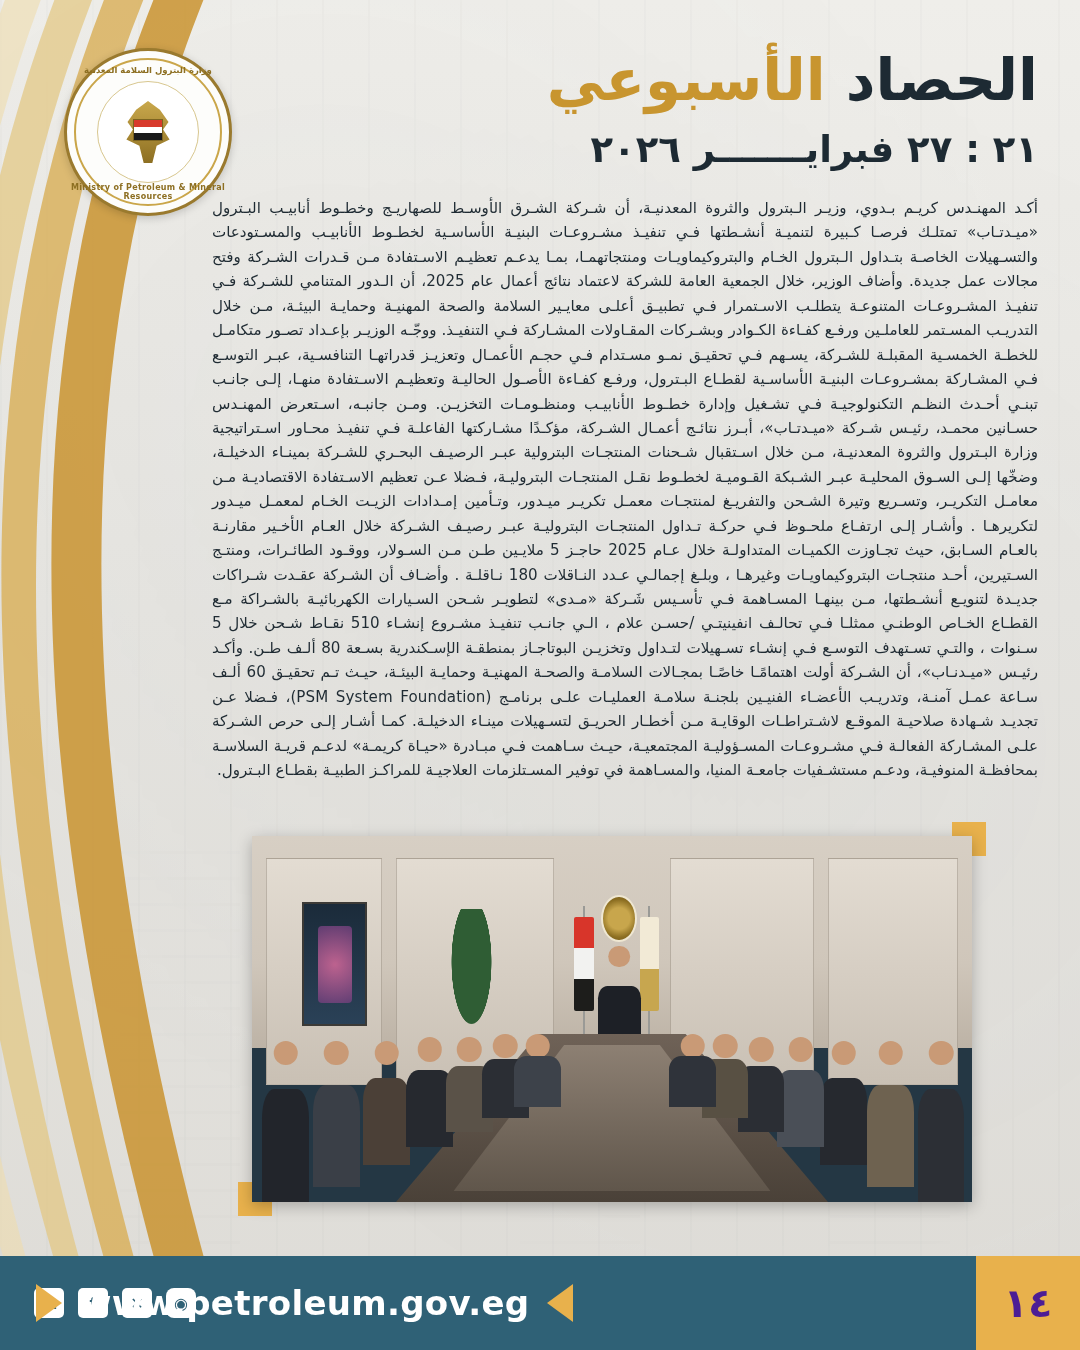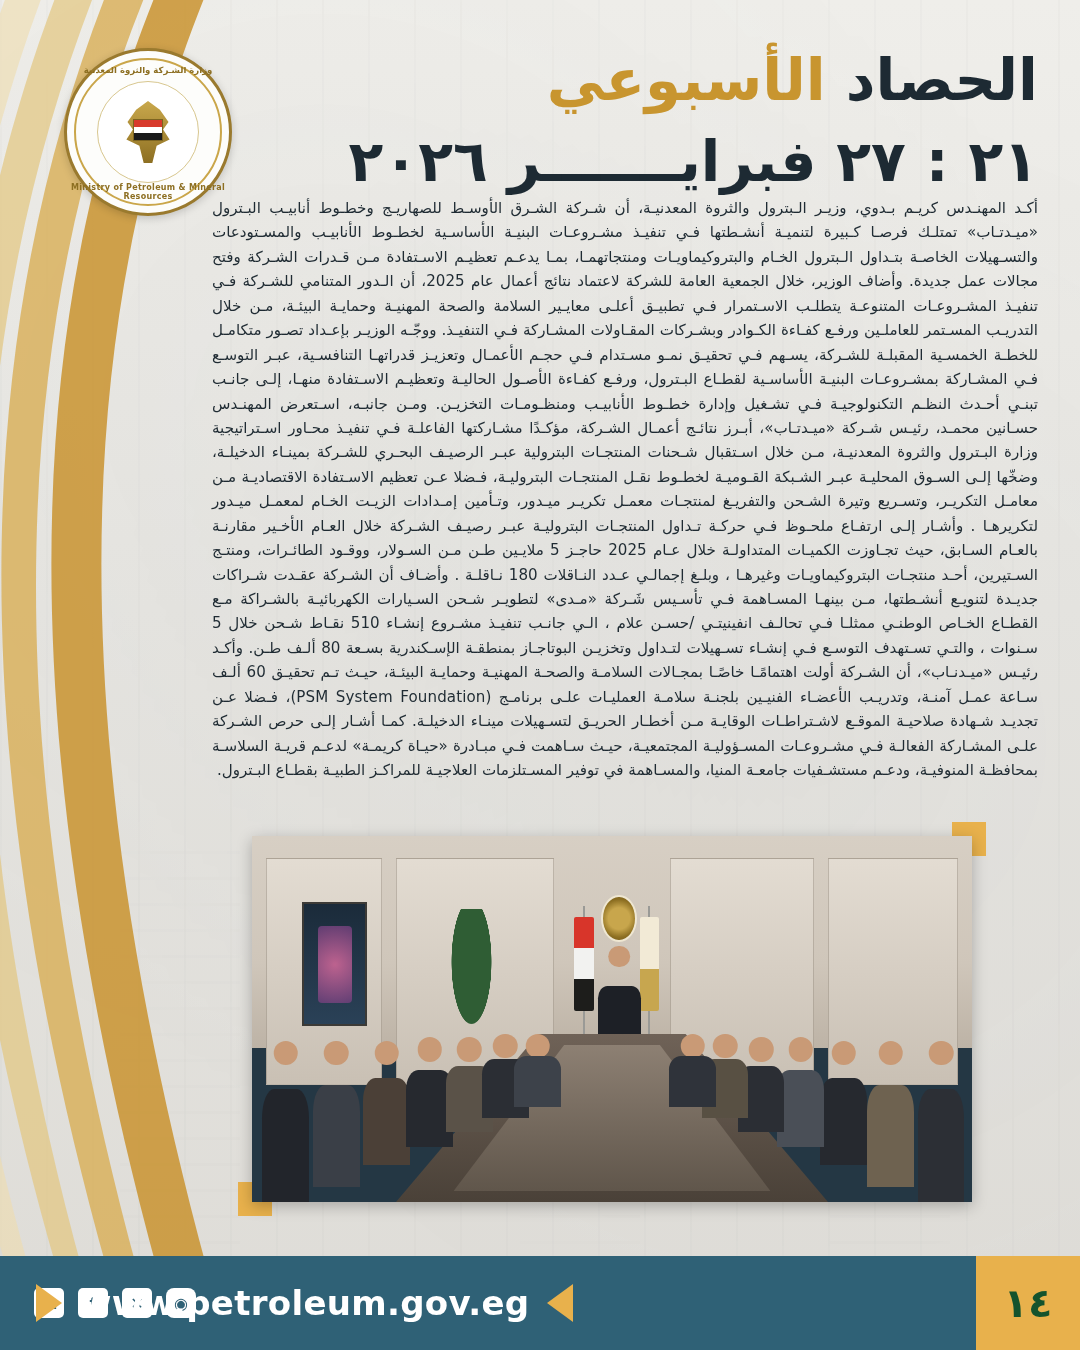--- a/index.html
+++ b/index.html
@@ -52,21 +52,21 @@
   .title-main {
     position: absolute; top: 46px; right: 42px;
     font-size: 58px; font-weight: bold;
     color: #1d2a33;
     letter-spacing: -1px;
     direction: rtl;
   }
   .title-main .accent { color: #c8952f; margin-top: 20px; }
   .date-line {
     position: absolute; top: 128px; right: 42px;
-    font-size: 57px; font-weight: bold;
+    font-size: 37px; font-weight: bold;
     color: #1d2a33;
     direction: rtl;
   }
 
   
   .logo {
     position: absolute; top: 48px; left: 64px;
     width: 168px; height: 168px;
     border-radius: 50%;
     background: #fdfdfb;
@@ -235,21 +235,21 @@
     width: 1080px; height: 94px;
     background: #2f6176;
   }
   .footer-gold {
     position: absolute; right: 0; top: 0;
     width: 104px; height: 94px;
     background: #e8b14c;
     display: flex; align-items: center; justify-content: center;
   }
   .page-num {
-    font-size: 40px; font-weight: bold; color: #14532d;
+    font-size: 40px; font-weight: bold; color: #4c1d95;
     direction: rtl;
   }
   .website {
     position: absolute; left: 0; right: 0; top: 0; bottom: 0;
     display: flex; align-items: center; justify-content: flex-end;
     gap: 18px;
     margin-left: 36px;
   }
   .website .url {
     font-size: 34px; font-weight: bold; color: #ffffff;
@@ -304,21 +304,21 @@
     <div class="date-line">
       <span>٢١</span>
       <span>:</span>
       <span>٢٧ فبرايـــــــر</span>
       <span>٢٠٢٦</span>
     </div>
   </div>
 
   <div class="logo">
     <div class="ring2"></div>
-    <div class="logo-text-ar">وزارة الشـركة والثروة المعدنية</div>
+    <div class="logo-text-ar">وزارة البترول السلامة المعدنية</div>
     <div class="logo-text-en">Ministry of Petroleum &amp; Mineral Resources</div>
     <div class="inner">
       <div class="eagle">
         <div class="flagbar"></div>
       </div>
     </div>
   </div>
 
   <div class="content">
     <div class="body-text">أكـد المهنـدس كريـم بـدوي، وزيـر الـبترول والثروة المعدنيـة، أن شـركة الشـرق الأوسـط للصهاريـج وخطـوط أنابيـب البـترول «ميـدتـاب» تمتلـك فرصـا كـبيرة لتنميـة أنشـطتها فـي تنفيـذ مشـروعـات البنيـة الأساسـية لخطـوط الأنابيـب والمسـتودعات والتسـهيلات الخاصـة بتـداول الـبترول الخـام والبتروكيماويـات ومنتجاتهمـا، بمـا يدعـم تعظيـم الاسـتفادة مـن قـدرات الشـركة وفتح مجالات عمل جديدة. وأضاف الوزير، خلال الجمعية العامة للشركة لاعتماد نتائج أعمال عام 2025، أن الـدور المتنامي للشـركة فـي تنفيـذ المشـروعـات المتنوعـة يتطلـب الاسـتمرار فـي تطبيـق أعلـى معايـير السلامة والصحة المهنيـة وحمايـة البيئـة، مـن خلال التدريـب المسـتمر للعاملـين ورفـع كفـاءة الكـوادر وبشـركات المقـاولات المشـاركة فـي التنفيـذ. ووجّـه الوزيـر بإعـداد تصـور متكامـل للخطـة الخمسـية المقبلـة للشـركة، يسـهم فـي تحقيـق نمـو مسـتدام فـي حجـم الأعمـال وتعزيـز قدراتهـا التنافسـية، عبـر التوسـع فـي المشـاركة بمشـروعـات البنيـة الأساسـية لقطـاع البـترول، ورفـع كفـاءة الأصـول الحاليـة وتعظيـم الاسـتفادة منهـا، إلـى جانـب تبنـي أحـدث النظـم التكنولوجيـة فـي تشـغيل وإدارة خطـوط الأنابيـب ومنظـومـات التخزيـن. ومـن جانبـه، اسـتعرض المهنـدس حسـانين محمـد، رئيـس شـركة «ميـدتـاب»، أبـرز نتائـج أعمـال الشـركة، مؤكـدًا مشـاركتها الفاعلـة فـي تنفيـذ محـاور اسـتراتيجية وزارة البـترول والثروة المعدنيـة، مـن خلال اسـتقبال شـحنات المنتجـات البترولية عبـر الرصيـف البحـري للشـركة بمينـاء الدخيلـة، وضخّها إلـى السـوق المحليـة عبـر الشـبكة القـوميـة لخطـوط نقـل المنتجـات البتروليـة، فـضلا عـن تعظيم الاسـتفادة الاقتصاديـة مـن معامـل التكريـر، وتسـريع وتيرة الشـحن والتفريـغ لمنتجـات معمـل تكريـر ميـدور، وتـأمين إمـدادات الزيـت الخـام لمعمـل ميـدور لتكريرهـا . وأشـار إلـى ارتفـاع ملحـوظ فـي حركـة تـداول المنتجـات البتروليـة عبـر رصيـف الشـركة خلال العـام الأخـير مقارنـة بالعـام السـابق، حيث تجـاوزت الكميـات المتداولـة خلال عـام 2025 حاجـز 5 ملايـين طـن مـن السـولار، ووقـود الطائـرات، ومنتـج السـتيرين، أحـد منتجـات البتروكيماويـات وغيرهـا ، وبلـغ إجمالـي عـدد النـاقلات 180 نـاقلـة . وأضـاف أن الشـركة عقـدت شـراكات جديـدة لتنويـع أنشـطتها، مـن بينهـا المسـاهمة فـي تأسـيس شَـركة «مـدى» لتطويـر شـحن السـيارات الكهربائيـة بالشـراكة مـع القطـاع الخـاص الوطنـي ممثلـا فـي تحالـف انفينيتـي /حسـن علام ، الـي جانـب تنفيـذ مشـروع إنشـاء 510 نقـاط شـحن خلال 5 سـنوات ، والتـي تسـتهدف التوسـع فـي إنشـاء تسـهيلات لتـداول وتخزيـن البوتاجـاز بمنطقـة الإسـكندرية بسـعة 80 ألـف طـن. وأكـد رئيـس «ميـدنـاب»، أن الشـركة أولت اهتمامًـا خاصًـا بمجـالات السلامـة والصحـة المهنيـة وحمايـة البيئـة، حيـث تـم تحقيـق 60 ألـف سـاعة عمـل آمنـة، وتدريـب الأعضـاء الفنيـين بلجنـة سلامـة العمليـات علـى برنامـج (PSM System Foundation)، فـضلا عـن تجديـد شـهادة صلاحيـة الموقـع لاشـتراطـات الوقايـة مـن أخطـار الحريـق لتسـهيلات مينـاء الدخيلـة. كمـا أشـار إلـى حرص الشـركة علـى المشـاركة الفعالـة فـي مشـروعـات المسـؤوليـة المجتمعيـة، حيـث سـاهمت فـي مبـادرة «حيـاة كريمـة» لدعـم قريـة السلاسـة بمحافظـة المنوفيـة، ودعـم مستشـفيات جامعـة المنيا، والمسـاهمة في توفير المسـتلزمات العلاجيـة للمراكـز الطبيـة بقطـاع البـترول.</div>

